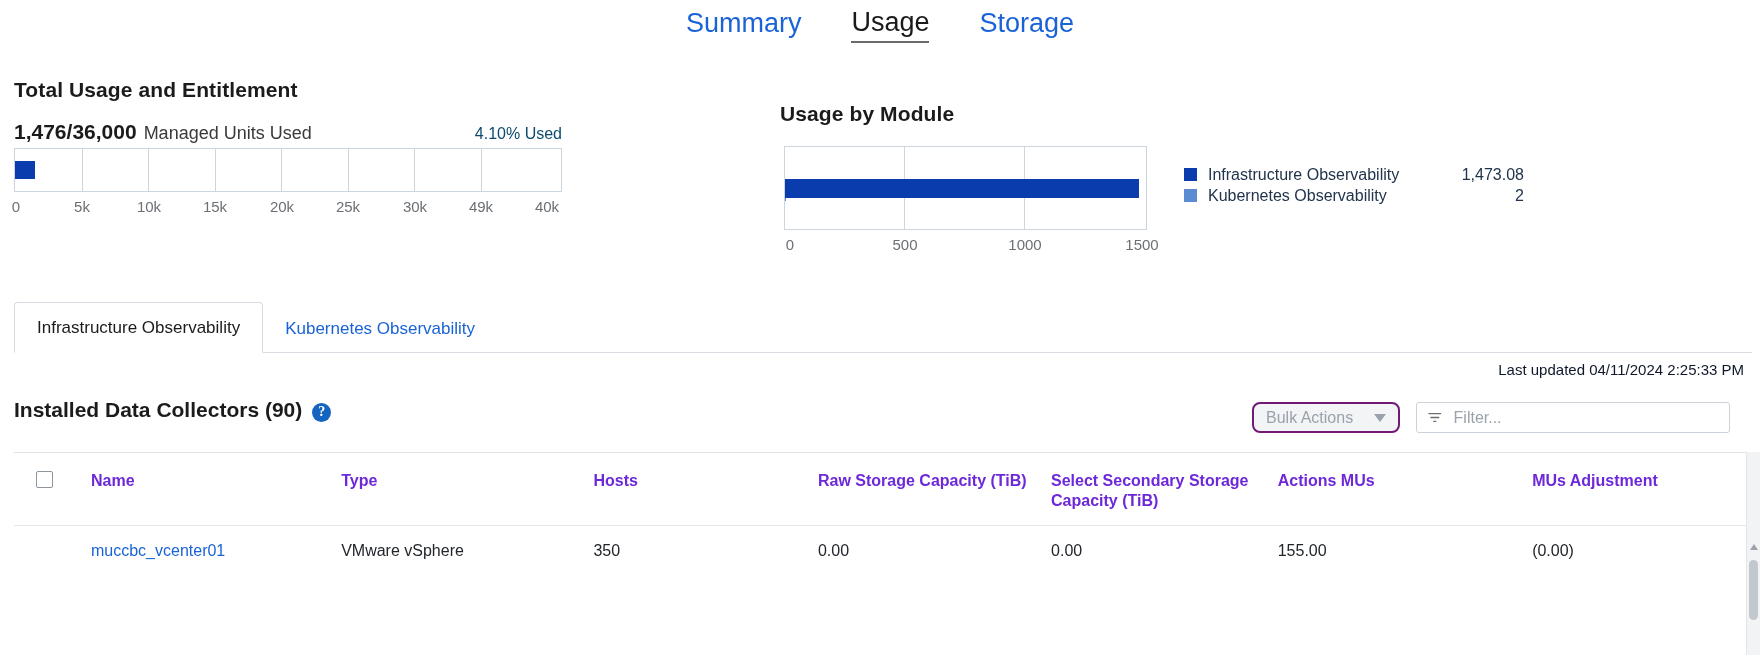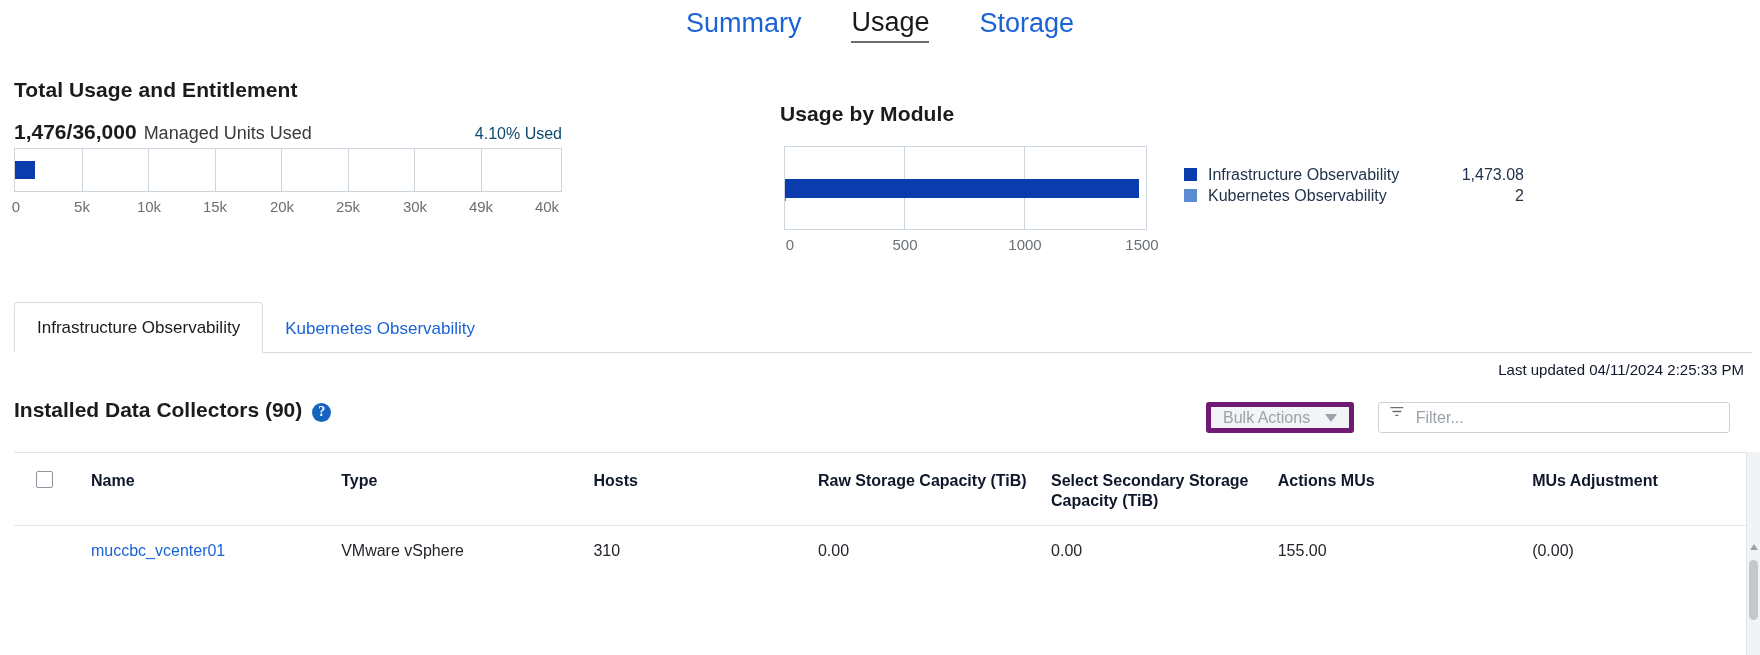--- a/index.html
+++ b/index.html
@@ -161,38 +161,37 @@
     font-family: "Liberation Serif", serif;
     cursor: pointer;
     position: relative; top: 2px;
   }
   .head-right {
     position: absolute; right: 0; top: 4px;
     display: flex; align-items: center; gap: 16px;
   }
   .bulk-btn {
     width: 148px; height: 31px;
-    border: 5px solid #701a75;
+    border: 2px solid #701a75;
     background: #f2f4f6;
     color: #9aa2ab;
     font-size: 16px;
     display: flex; align-items: center; justify-content: space-between;
     padding: 0 12px;
-    border-radius: 3px;
+    border-radius: 8px;
     cursor: default;
   }
   .caret { width: 0; height: 0; border-left: 6px solid transparent; border-right: 6px solid transparent; border-top: 8px solid #9aa2ab; }
   .filter-box {
-    width: 352px; height: 31px;
+    width: 314px; height: 31px;
     border: 1px solid #ccd2d9;
     border-radius: 3px;
-    display: flex; 
+    display: flex; align-items: center;
     padding: 0 10px;
     background:#fff;
-    margin-left:8px;
   }
   .filter-input {
     border: none; outline: none;
     font-size: 16px; color: #6b7075;
     font-family: "Liberation Sans", sans-serif;
     width: 100%;
     background: transparent;
     margin-left: 9px;
   }
   .filter-input::placeholder { color: #9aa2ab; }
@@ -203,21 +202,21 @@
     left: 14px; top: 452px;
     right: 14px; bottom: 0;
     border-top: 1px solid #dfe3e8;
     overflow: hidden;
   }
   table.collectors { width: 100%; border-collapse: collapse; table-layout: fixed; }
   table.collectors th {
     text-align: left;
     font-size: 16px;
     font-weight: bold;
-    color: #0f172a;
+    color: #6d28d9;
     vertical-align: top;
     padding: 18px 0 14px 0;
     line-height: 20px;
   }
   table.collectors td {
     font-size: 16px;
     color: #22262b;
     padding: 14px 0 14px 0;
     border-top: 1px solid #e4e8ec;
     vertical-align: middle;
@@ -388,21 +387,21 @@
       </thead>
       <tbody>
         <tr>
           <td class="col-chk">
             <span class="chk" style="visibility:hidden"></span>
           </td>
           <td class="col-name">
             <span class="link">muccbc_vcenter01</span>
           </td>
           <td class="col-type">VMware vSphere</td>
-          <td class="col-hosts">310</td>
+          <td class="col-hosts">350</td>
           <td class="col-raw">0.00</td>
           <td class="col-sec">0.00</td>
           <td class="col-mmu">155.00</td>
           <td class="col-adj">(0.00)</td>
         </tr>
       </tbody>
     </table>
   </div>
 
   <div class="vscroll">

